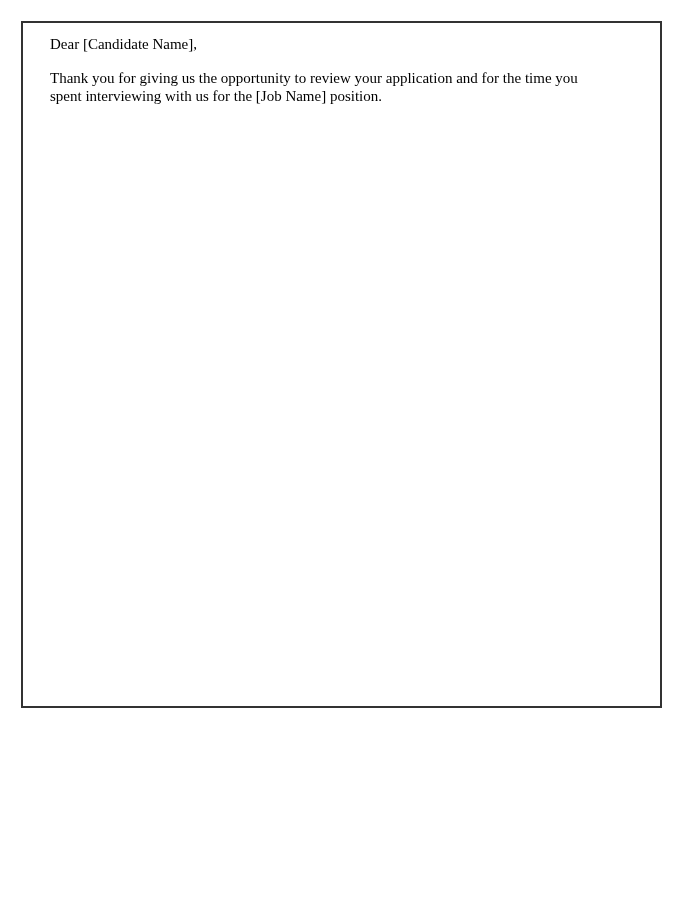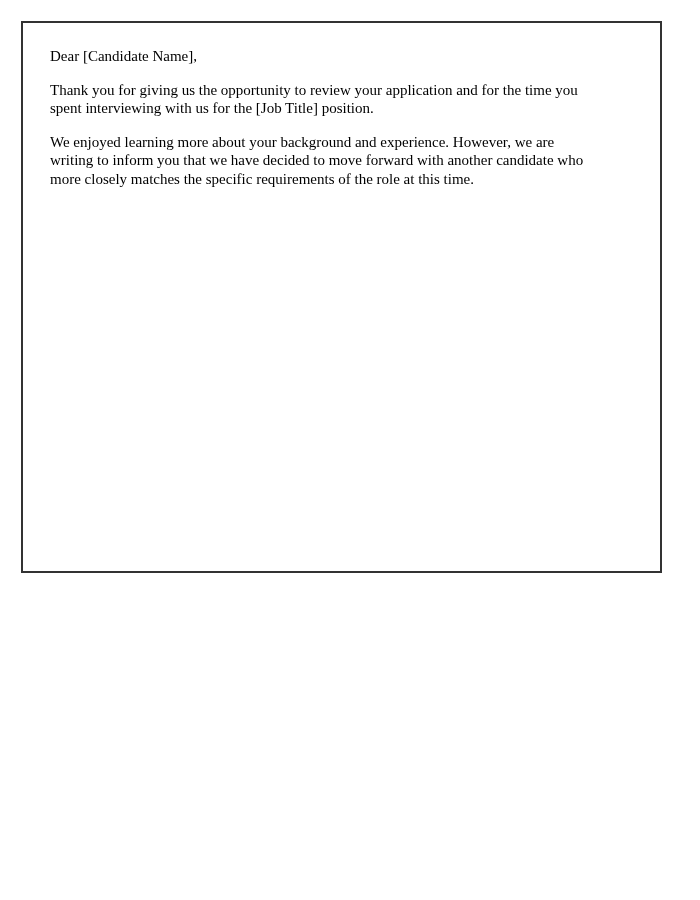--- a/index.html
+++ b/index.html
@@ -11,43 +11,40 @@
     width: 700px;
     height: 900px;
     position: relative;
     font-family: "Liberation Serif", "DejaVu Serif", serif;
   }
   .page {
     position: absolute;
     left: 21px;
     top: 21px;
     width: 641px;
-    height: 552px;
+    height: 687px;
     box-sizing: border-box;
     border: 2px solid #323232;
     background: #ffffff;
-    padding: 24px 30px 0 27px;
+    padding: 12px 30px 0 27px;
     overflow: hidden;
   }
   .page p {
     margin: 0 0 15px 0;
     font-size: 15px;
     line-height: 18.6px;
     color: #000000;
     white-space: pre-line; 
   }
 </style>
 </head>
 <body>
 
 <div class="page">
   <p>Dear [Candidate Name],</p>
 
   <p>Thank you for giving us the opportunity to review your application and for the time you
-spent interviewing with us for the [Job Title] position.</p>
+spent interviewing with us for the [Job Name] position.</p>
 
-  <p>We enjoyed learning more about your background and experience. However, we are
-writing to inform you that we have decided to move forward with another candidate who
-more closely matches the specific requirements of the role at this time.</p>
 
 
 
 </div>
 
 </body></html>

